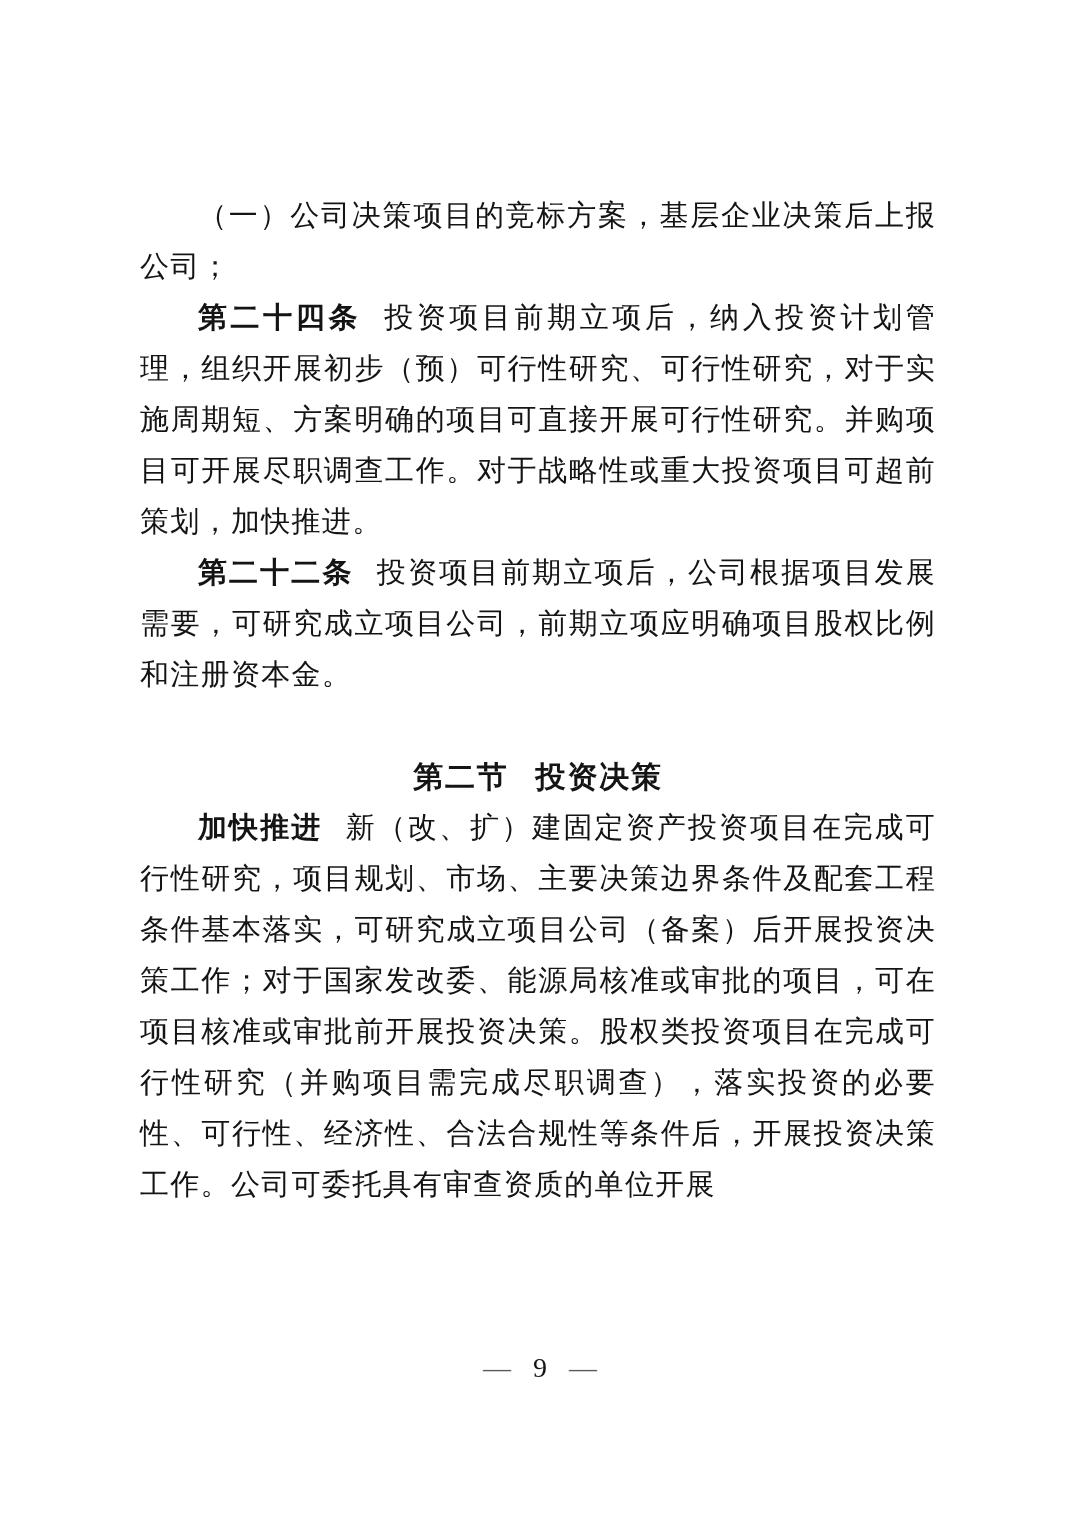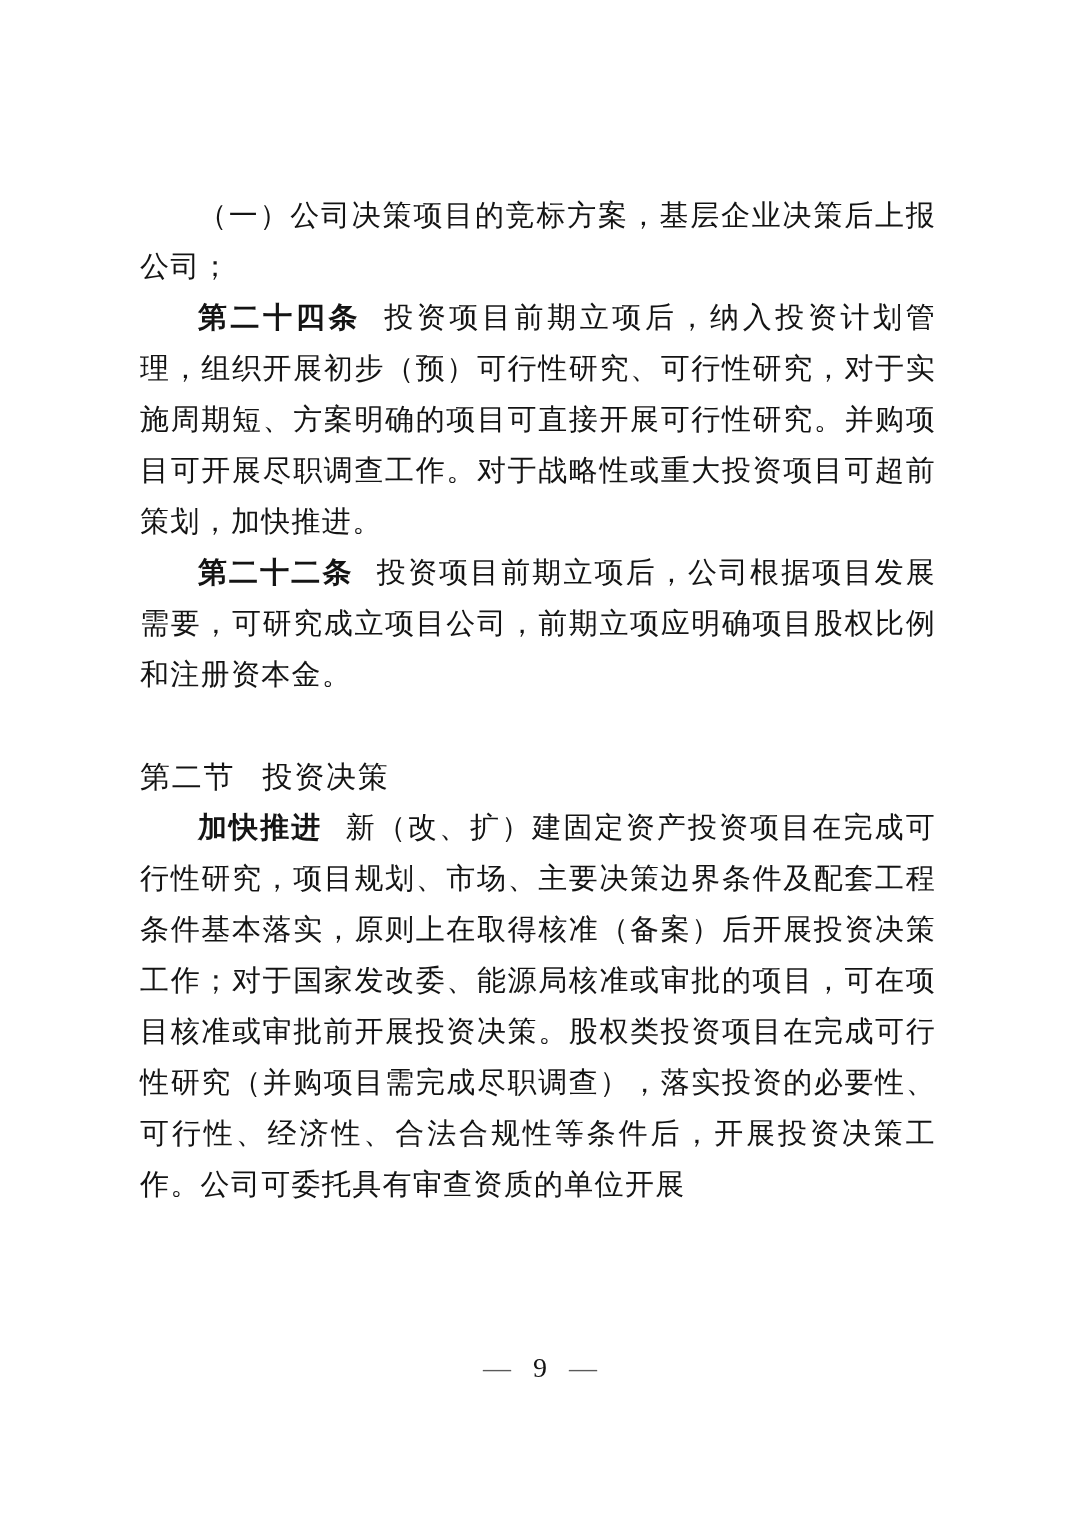--- a/index.html
+++ b/index.html
@@ -32,21 +32,22 @@
     margin: 0;
     text-indent: 2em;
   }
   .article-lead {
     font-weight: bold;
     margin-right: 0.8em;
   }
   .section-heading {
     margin: 51px 0 0 0;
     text-indent: 0;
-    font-weight: normal;
+    text-align: center;
+    font-weight: bold;
     font-size: 30px;
     letter-spacing: 0.06em;
   }
   .section-heading .sect-number {
     margin-right: 0.9em;
   }
   .footer {
     position: absolute;
     top: 1348px;
     left: 0;
@@ -75,21 +76,21 @@
     <p class="para"><span>（一）公司决策项目的竞标方案，基层企业决策后上报公司；</span></p>
 
 
     <p class="para"><span class="article-lead">第二十四条</span><span>投资项目前期立项后，纳入投资计划管理，组织开展初步（预）可行性研究、可行性研究，对于实施周期短、方案明确的项目可直接开展可行性研究。并购项目可开展尽职调查工作。对于战略性或重大投资项目可超前策划，加快推进。</span></p>
 
     <p class="para"><span class="article-lead">第二十二条</span><span>投资项目前期立项后，公司根据项目发展需要，可研究成立项目公司，前期立项应明确项目股权比例和注册资本金。</span></p>
 
     <p class="para section-heading"><span class="sect-number">第二节</span><span>投资决策</span></p>
 
 
-    <p class="para"><span class="article-lead">加快推进</span><span>新（改、扩）建固定资产投资项目在完成可行性研究，项目规划、市场、主要决策边界条件及配套工程条件基本落实，原则上在取得核准（备案）后开展投资决策工作；对于国家发改委、能源局核准或审批的项目，可在项目核准或审批前开展投资决策。股权类投资项目在完成可行性研究（并购项目需完成尽职调查），落实投资的必要性、可行性、经济性、合法合规性等条件后，开展投资决策工作。公司可委托具有审查资质的单位开展</span></p>
+    <p class="para"><span class="article-lead">加快推进</span><span>新（改、扩）建固定资产投资项目在完成可行性研究，项目规划、市场、主要决策边界条件及配套工程条件基本落实，可研究成立项目公司（备案）后开展投资决策工作；对于国家发改委、能源局核准或审批的项目，可在项目核准或审批前开展投资决策。股权类投资项目在完成可行性研究（并购项目需完成尽职调查），落实投资的必要性、可行性、经济性、合法合规性等条件后，开展投资决策工作。公司可委托具有审查资质的单位开展</span></p>
 
   </div>
 
   <div class="footer">
     <span class="dash">—</span><span class="page-number">9</span><span class="dash">—</span>
   </div>
 
 </div>
 
 </body></html>

